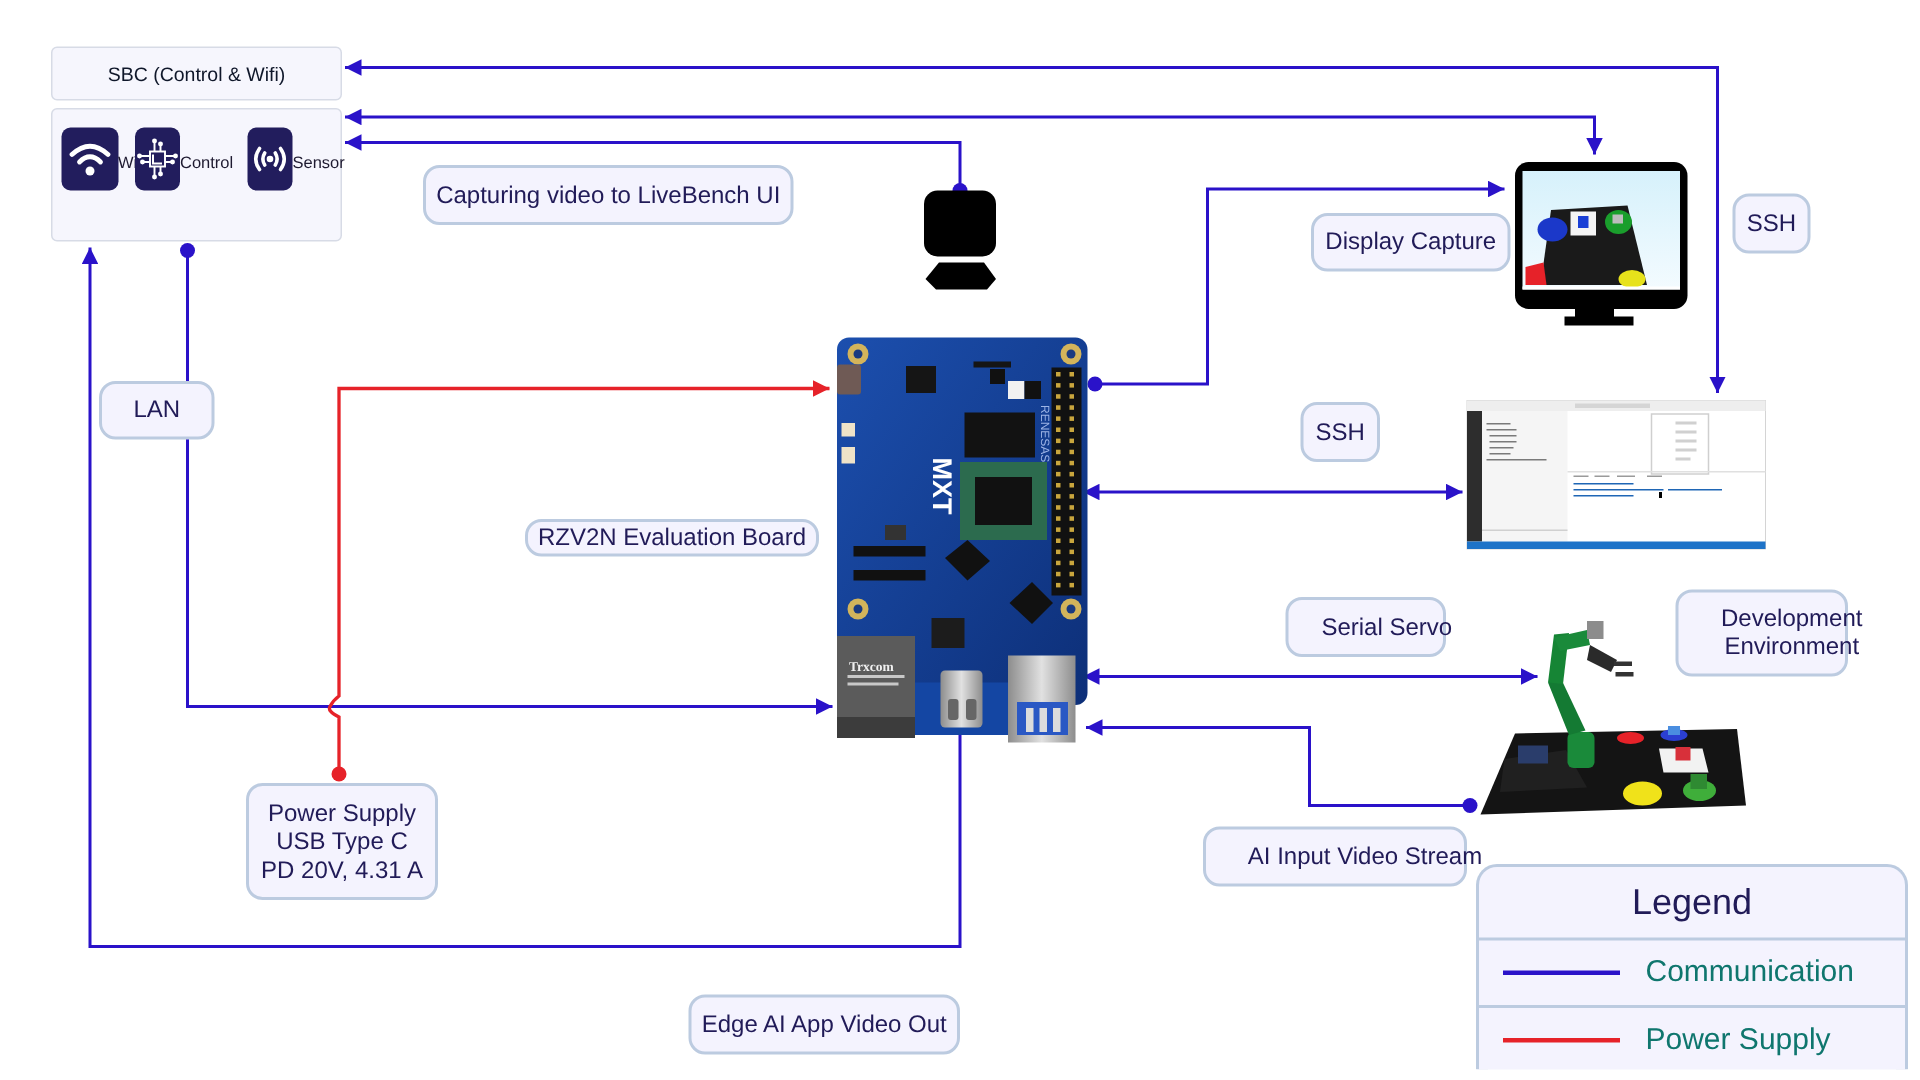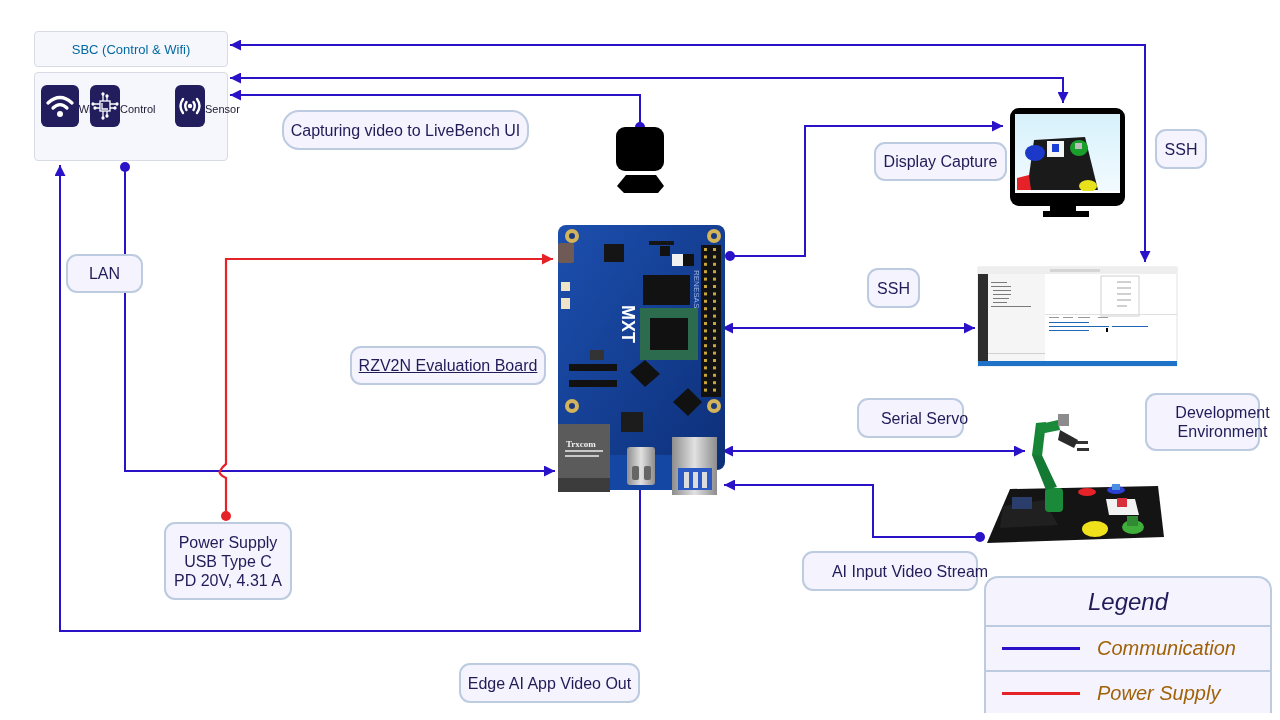--- a/index.html
+++ b/index.html
@@ -1,29 +1,29 @@
 <!DOCTYPE html>
 <html><head>
 <meta charset="utf-8">
 <style>
   html,body{margin:0;padding:0;background:#ffffff;}
   body{width:1280px;height:720px;position:relative;overflow:hidden;font-family:"Liberation Sans",sans-serif;}
   #diagram{position:absolute;left:0;top:0;width:1280px;height:720px;}
   .lbl{position:absolute;box-sizing:border-box;background:#f4f3fe;border:2px solid #bccbe0;border-radius:11px;color:#211b58;font-size:16px;display:flex;align-items:center;justify-content:center;text-align:center;line-height:19px;white-space:nowrap;}
-  .sbc-title{position:absolute;left:34px;top:31px;width:194px;height:36px;box-sizing:border-box;border:1px solid #d7dbe6;border-radius:4px;background:#f6f6fd;color:#0369a1;font-size:13px;display:flex;align-items:center;justify-content:center;}
+  .sbc-title{position:absolute;left:34px;top:31px;width:194px;height:36px;box-sizing:border-box;border:1px solid #d7dbe6;border-radius:4px;background:#f6f6fd;color:#0f172a;font-size:13px;display:flex;align-items:center;justify-content:center;}
   .sbc-panel{position:absolute;left:34px;top:72px;width:194px;height:89px;box-sizing:border-box;border:1px solid #d7dbe6;border-radius:4px;background:#f6f6fd;}
   .sbc-item{position:absolute;top:12px;width:56px;display:flex;flex-direction:row;align-items:center;}
   .sbc-tile{width:42px;height:42px;border-radius:6px;background:#221d5d;display:flex;align-items:center;justify-content:center;}
   .sbc-cap{margin-top:6px;font-size:11px;color:#1e1a30;}
-  .legend{position:absolute;left:984px;top:576px;width:288px;height:137px;box-sizing:border-box;border:2px solid #bccbe0;border-bottom:none;border-radius:14px 14px 0 0;background:#f4f3fe;font-style:italic;}
+  .legend{position:absolute;left:984px;top:576px;width:288px;height:137px;box-sizing:border-box;border:2px solid #bccbe0;border-bottom:none;border-radius:14px 14px 0 0;background:#f4f3fe;}
   .legend-title{height:47px;border-bottom:2px solid #bccbe0;display:flex;align-items:center;justify-content:center;color:#211b58;font-size:24px;}
   .legend-row{height:43px;border-bottom:2px solid #bccbe0;display:flex;align-items:center;position:relative;}
   .legend-row:last-child{border-bottom:none;}
   .legend-swatch{position:absolute;left:16px;width:78px;height:3px;}
-  .legend-text{position:absolute;left:111px;font-size:20px;color:#a16207;}
+  .legend-text{position:absolute;left:111px;font-size:20px;color:#0f766e;}
 </style>
 </head>
 <body>
 
 <svg id="diagram" viewBox="0 0 1280 720" xmlns="http://www.w3.org/2000/svg">
   <defs>
     <marker id="arrB" viewBox="0 0 10 10" refX="10" refY="5" markerWidth="11" markerHeight="11" markerUnits="userSpaceOnUse" orient="auto-start-reverse">
       <path d="M0,0 L10,5 L0,10 z" fill="#2a12c9"></path>
     </marker>
     <marker id="arrR" viewBox="0 0 10 10" refX="10" refY="5" markerWidth="11" markerHeight="11" markerUnits="userSpaceOnUse" orient="auto-start-reverse">
@@ -274,42 +274,42 @@
         <circle cx="13" cy="27" r="1" fill="#fff"></circle>
           <circle cx="17" cy="25" r="1" fill="#fff"></circle>
         <circle cx="3" cy="13" r="1" fill="#fff"></circle>
           <circle cx="5" cy="17" r="1" fill="#fff"></circle>
         <circle cx="27" cy="13" r="1" fill="#fff"></circle>
           <circle cx="25" cy="17" r="1" fill="#fff"></circle>
       </svg>
     </div>
     <span class="sbc-cap">Control</span>
   </div>
-  <div class="sbc-item" style="left:140px;">
+  <div class="sbc-item" style="left:130px;">
     <div class="sbc-tile">
       <svg width="30" height="30" viewBox="0 0 30 30" stroke="#fff" stroke-width="2.4" fill="none" stroke-linecap="round">
         <path d="M8 8 Q3 15 8 22"></path>
         <path d="M22 8 Q27 15 22 22"></path>
         <path d="M11.5 11 Q9 15 11.5 19"></path>
         <path d="M18.5 11 Q21 15 18.5 19"></path>
         <circle cx="15" cy="15" r="2.2" fill="#fff" stroke="none"></circle>
       </svg>
     </div>
     <span class="sbc-cap">Sensor</span>
   </div>
 </div>
 
-<div class="lbl" style="left:282px;top:110px;width:247px;height:40px;border-radius:17px;">Capturing video to LiveBench UI</div>
+<div class="lbl" style="left:282px;top:110px;width:247px;height:40px;">Capturing video to LiveBench UI</div>
 <div class="lbl" style="left:874px;top:142px;width:133px;height:39px;text-align:right;">Display Capture</div>
 <div class="lbl" style="left:1155px;top:129px;width:52px;height:40px;">SSH</div>
 <div class="lbl" style="left:867px;top:268px;width:53px;height:40px;">SSH</div>
 <div class="lbl" style="left:66px;top:254px;width:77px;height:39px;">LAN</div>
-<div class="lbl" style="left:350px;top:346px;width:196px;height:39px;text-decoration:underline;">RZV2N Evaluation Board</div>
+<div class="lbl" style="left:350px;top:346px;width:196px;height:25px;">RZV2N Evaluation Board</div>
 <div class="lbl" style="left:857px;top:398px;width:107px;height:40px;padding-left:28px;">Serial Servo</div>
-<div class="lbl" style="left:1145px;top:393px;width:115px;height:58px;flex-direction:column;padding-left:40px;">
+<div class="lbl" style="left:1117px;top:393px;width:115px;height:58px;flex-direction:column;padding-left:40px;">
   <span>Development</span>
   <span>Environment</span>
 </div>
 <div class="lbl" style="left:164px;top:522px;width:128px;height:78px;flex-direction:column;">
   <span>Power Supply</span>
   <span>USB Type C</span>
   <span>PD 20V, 4.31 A</span>
 </div>
 <div class="lbl" style="left:802px;top:551px;width:176px;height:40px;padding-left:40px;">AI Input Video Stream</div>
 <div class="lbl" style="left:459px;top:643px;width:181px;height:40px;margin-top:20px;">Edge AI App Video Out</div>

